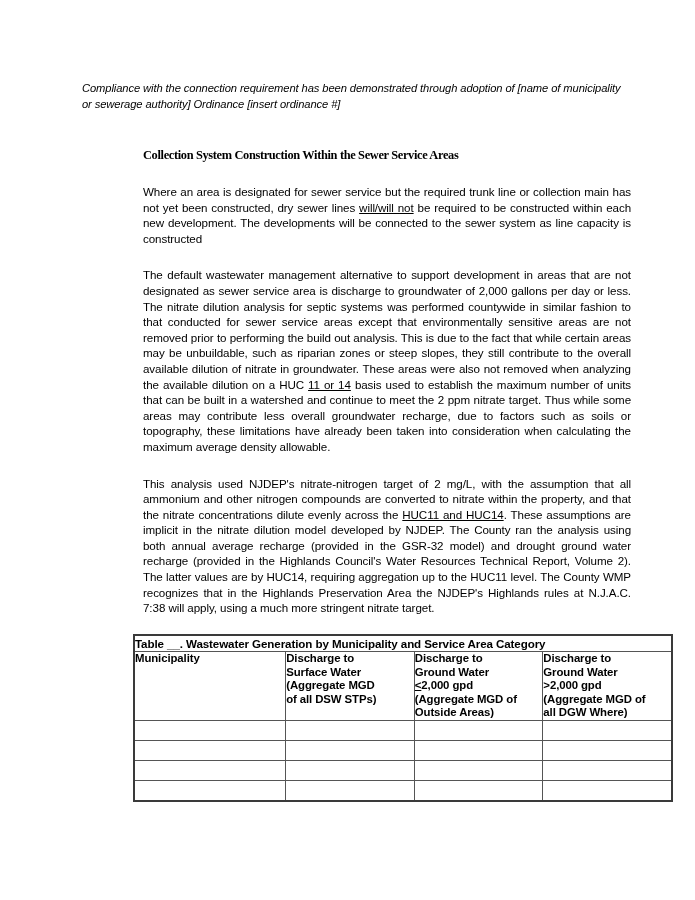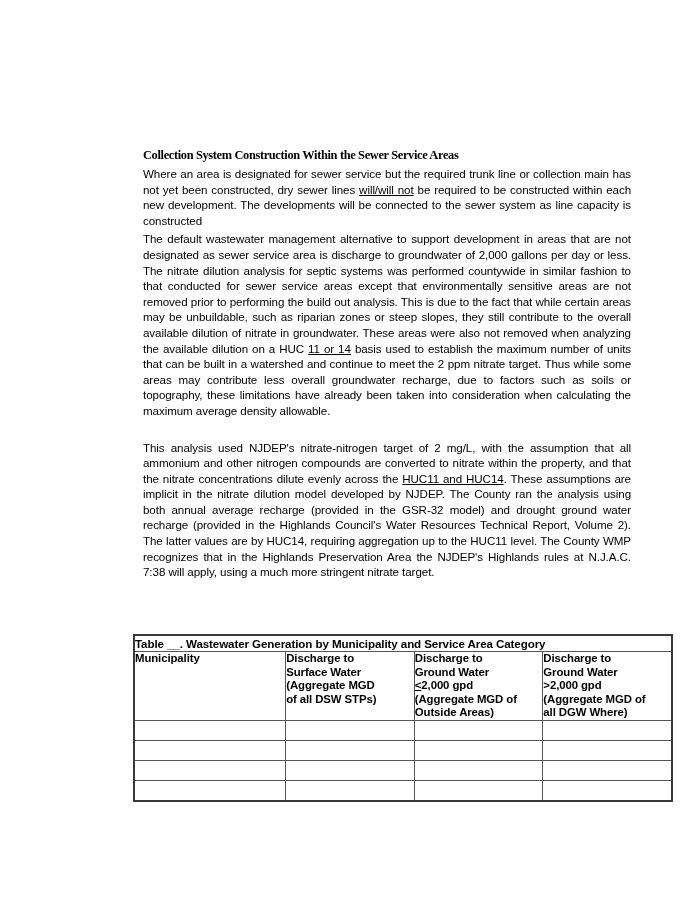--- a/index.html
+++ b/index.html
@@ -54,21 +54,21 @@
     letter-spacing: -0.35px;
     color: #000;
   }
   h2.section-heading.second {
     margin-top: 27px;
   }
 
   p.body-text {
     font-size: 11.6px;
     line-height: 15.6px;
-    margin: 3px 0 0 0;
+    margin: 21px 0 0 0;
     text-align: justify;
     text-justify: inter-word;
     letter-spacing: -0.08px;
     color: #000;
   }
   p.body-text.gap-large {
     margin-top: 21px;
   }
 
   u.u { text-decoration: underline; }
@@ -114,20 +114,21 @@
   tr.data-row td {
     height: 19px;
   }
   .le-sign { text-decoration: underline; }
 </style>
 </head>
 <body>
 
 <div class="page">
 
+  <div class="intro-note">Compliance with the connection requirement has been demonstrated through adoption of [name of municipality or sewerage authority] Ordinance  [insert ordinance #]</div>
 
   <div class="content">
 
     <h2 class="section-heading">Collection System Construction Within the Sewer Service Areas</h2>
 
     <p class="body-text"><span>Where an area is designated for sewer service but the required trunk line or collection main has not yet been constructed, dry sewer lines </span><u class="u">will/will not</u><span> be required to be constructed within each new development.  The developments will be connected to the sewer system as line capacity is constructed</span></p>
 
 
     <p class="body-text"><span>The default wastewater management alternative to support development in areas that are not designated as sewer service area is discharge to groundwater of 2,000 gallons per day or less.  The nitrate dilution analysis for septic systems was performed countywide in similar fashion to that conducted for sewer service areas except that environmentally sensitive areas are not removed prior to performing the build out analysis.  This is due to the fact that while certain areas may be unbuildable, such as riparian zones or steep slopes, they still contribute to the overall available dilution of nitrate in groundwater.   These areas were also not removed when analyzing the available dilution on a HUC </span><u class="u">11 or 14</u><span> basis used to establish the maximum number of units that can be built in a watershed and continue to meet the 2 ppm nitrate target.  Thus while some areas may contribute less overall groundwater recharge, due to factors such as soils or topography, these limitations have already been taken into consideration when calculating the maximum average density allowable.</span></p>
 

